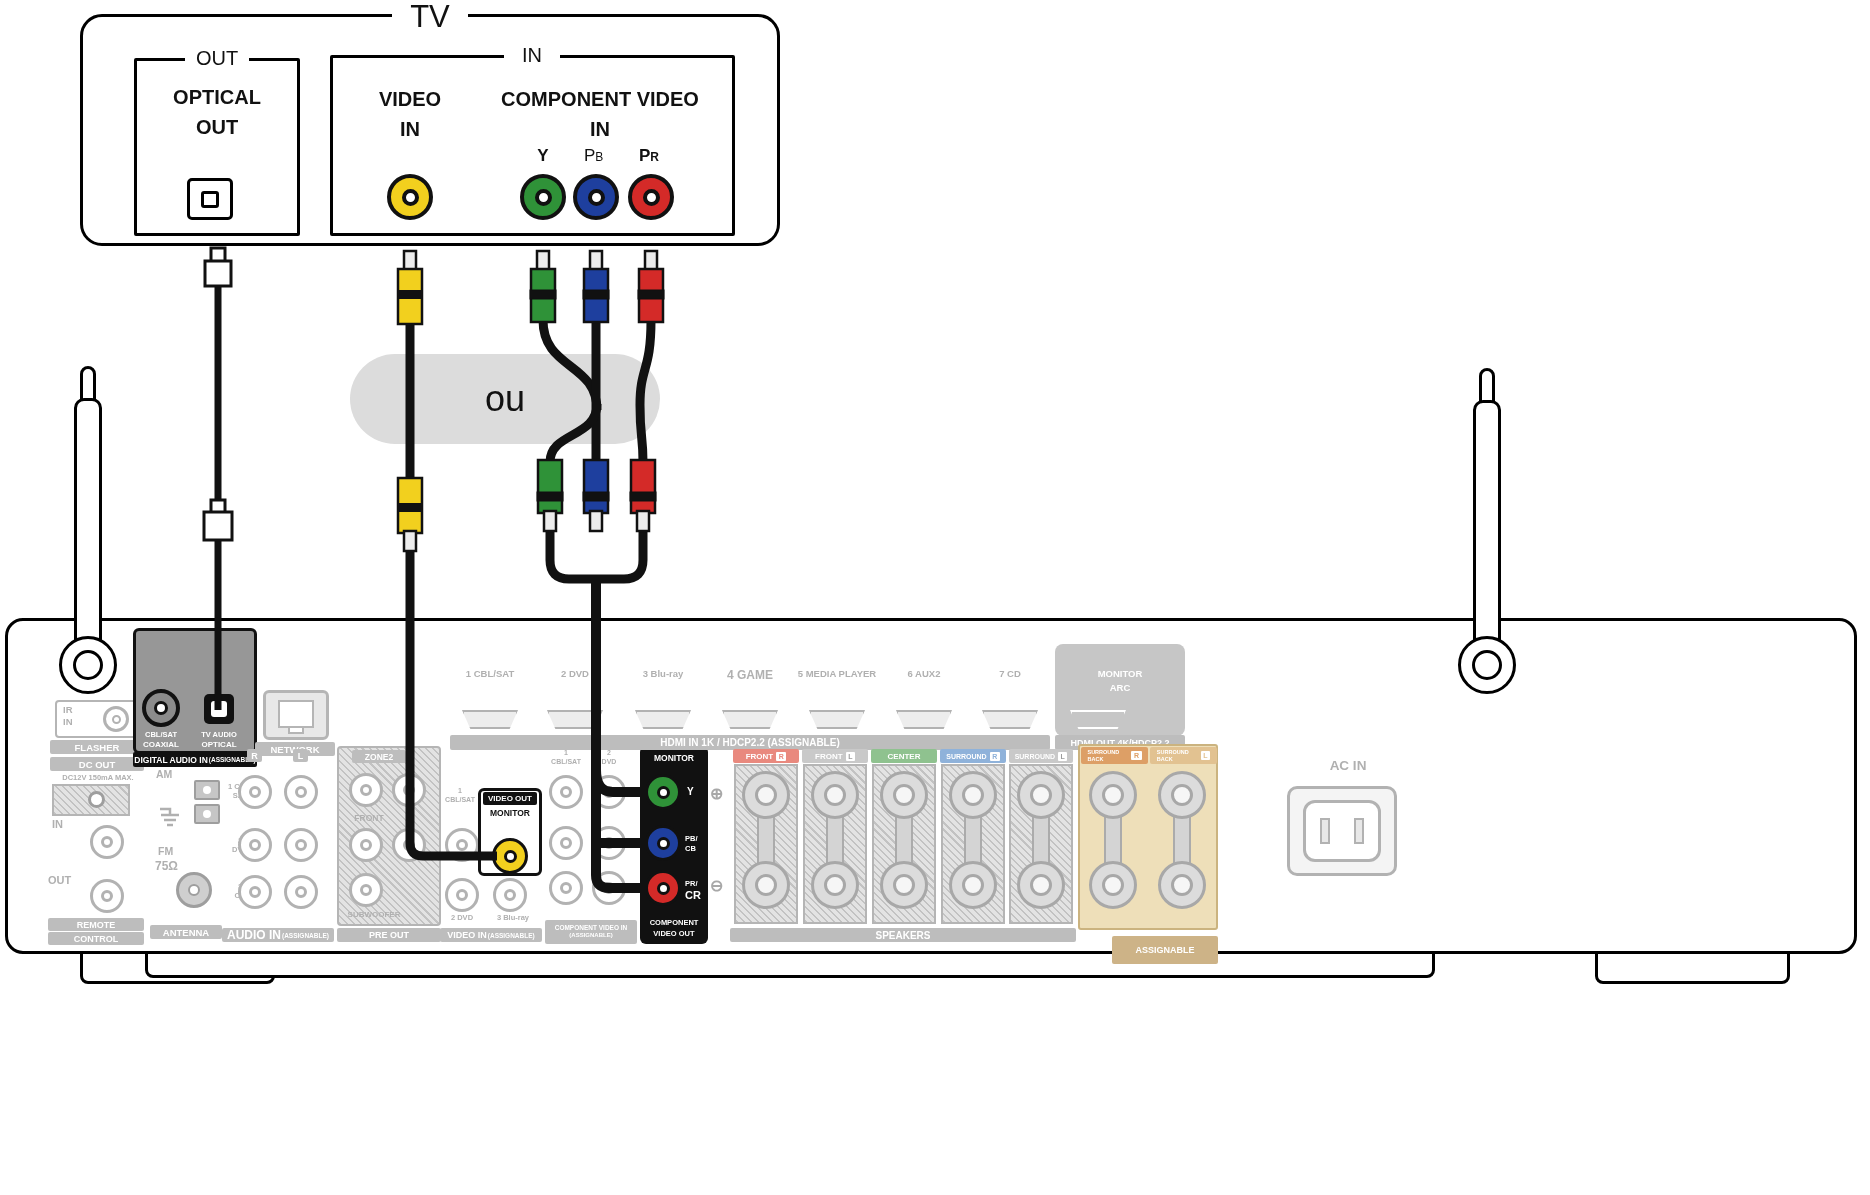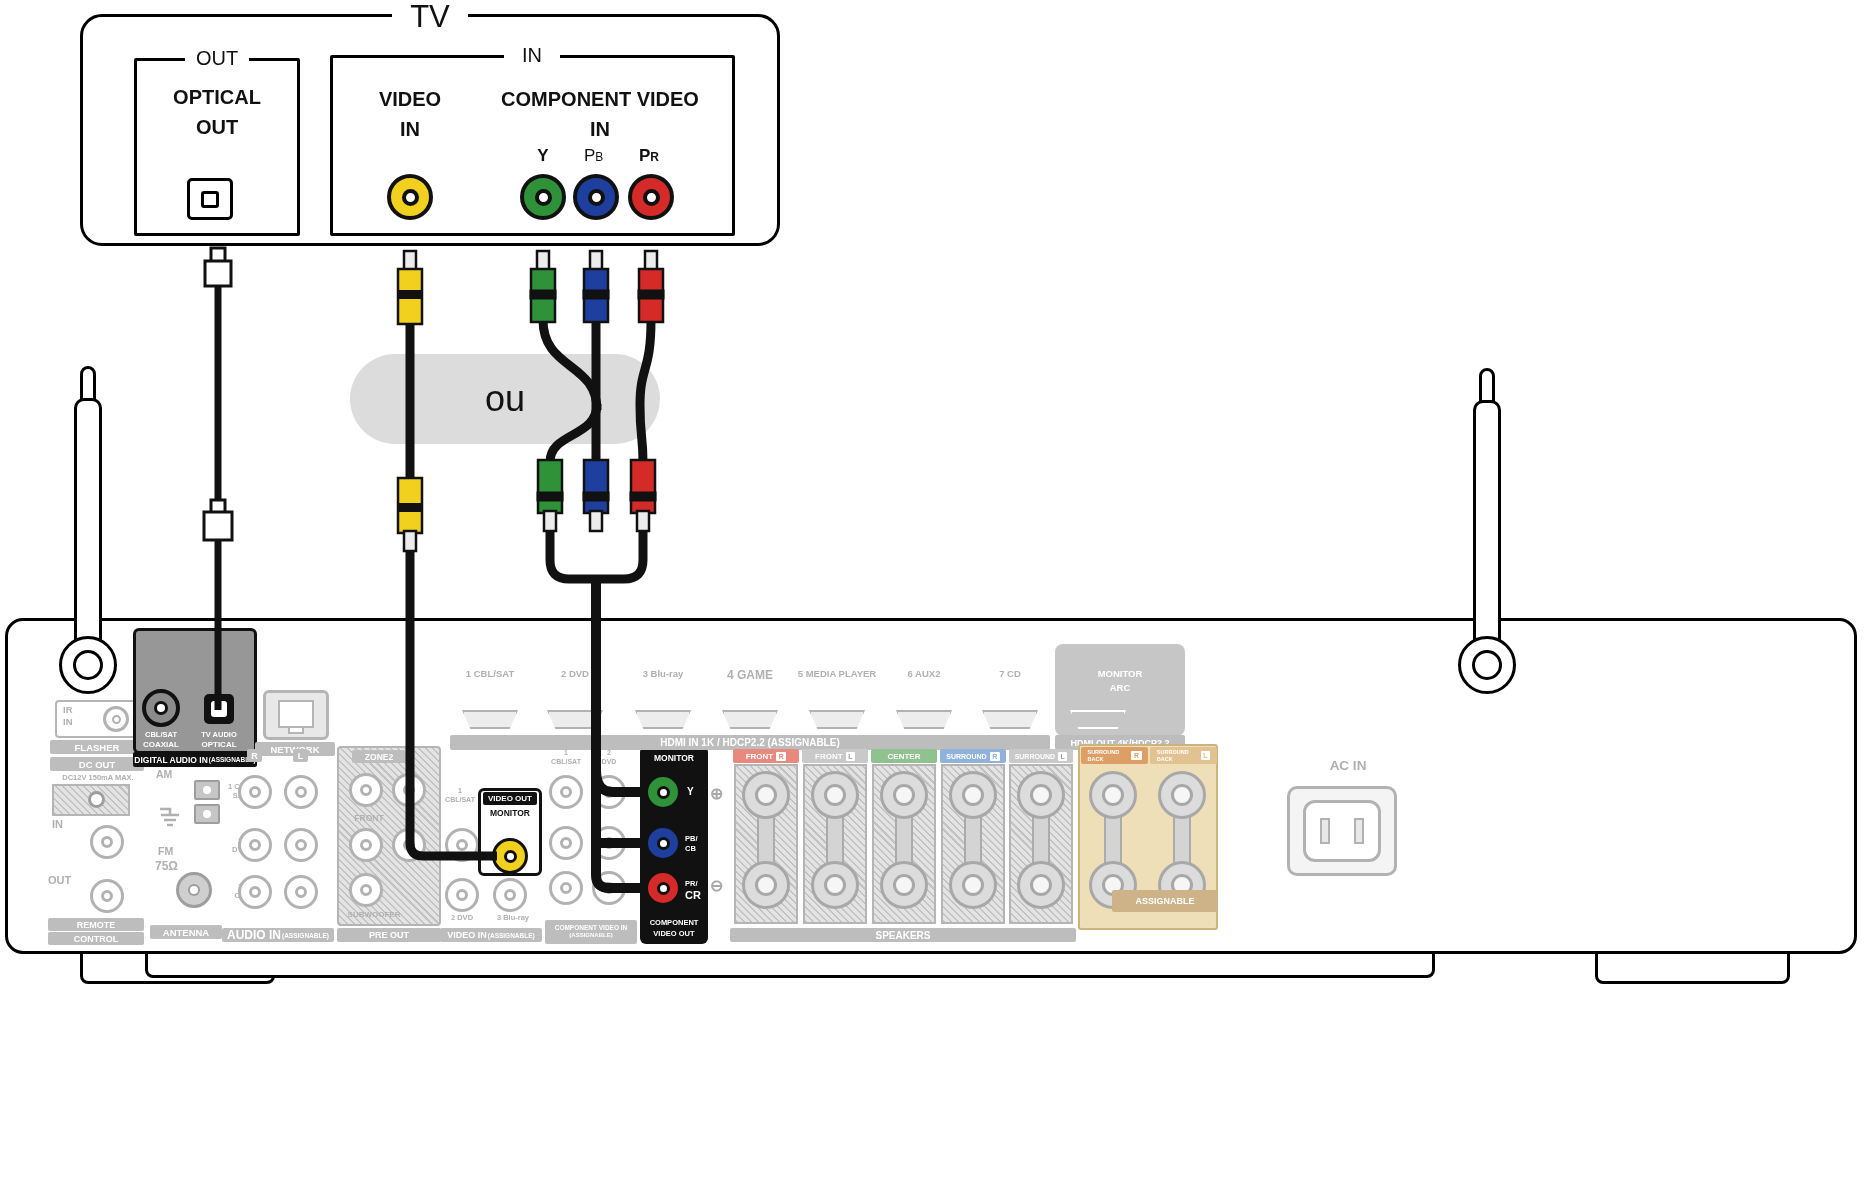--- a/index.html
+++ b/index.html
@@ -376,21 +376,21 @@
     <span class="abs post" style="left:1089px;top:861px;">
         <i></i>
       </span>
     <div class="abs" style="left:1173px;top:800px;width:18px;height:90px;background:#d4d4d4;border:2px solid #ababab;"></div>
     <span class="abs post" style="left:1158px;top:771px;">
         <i></i>
       </span>
     <span class="abs post" style="left:1158px;top:861px;">
         <i></i>
       </span>
-    <div class="abs bar" style="left:1112px;top:890px;width:106px;height:22px;background:#cdb387;font-size:9px;">
+    <div class="abs bar" style="left:1112px;top:936px;width:106px;height:28px;background:#cdb387;font-size:9px;">
         <span>ASSIGNABLE</span>
       </div>
 
     <span class="abs gt ctr" style="left:1308px;top:758px;width:80px;font-size:13.5px;">AC IN</span>
     <div class="abs" style="left:1287px;top:786px;width:110px;height:90px;border:3.5px solid #b2b2b2;border-radius:10px;background:#f4f4f4;"></div>
     <div class="abs" style="left:1303px;top:800px;width:78px;height:62px;border:3px solid #b2b2b2;border-radius:12px;background:#fff;"></div>
     <div class="abs" style="left:1320px;top:818px;width:10px;height:26px;border:2.5px solid #b2b2b2;background:#e8e8e8;"></div>
     <div class="abs" style="left:1354px;top:818px;width:10px;height:26px;border:2.5px solid #b2b2b2;background:#e8e8e8;"></div>
   </div>
 

